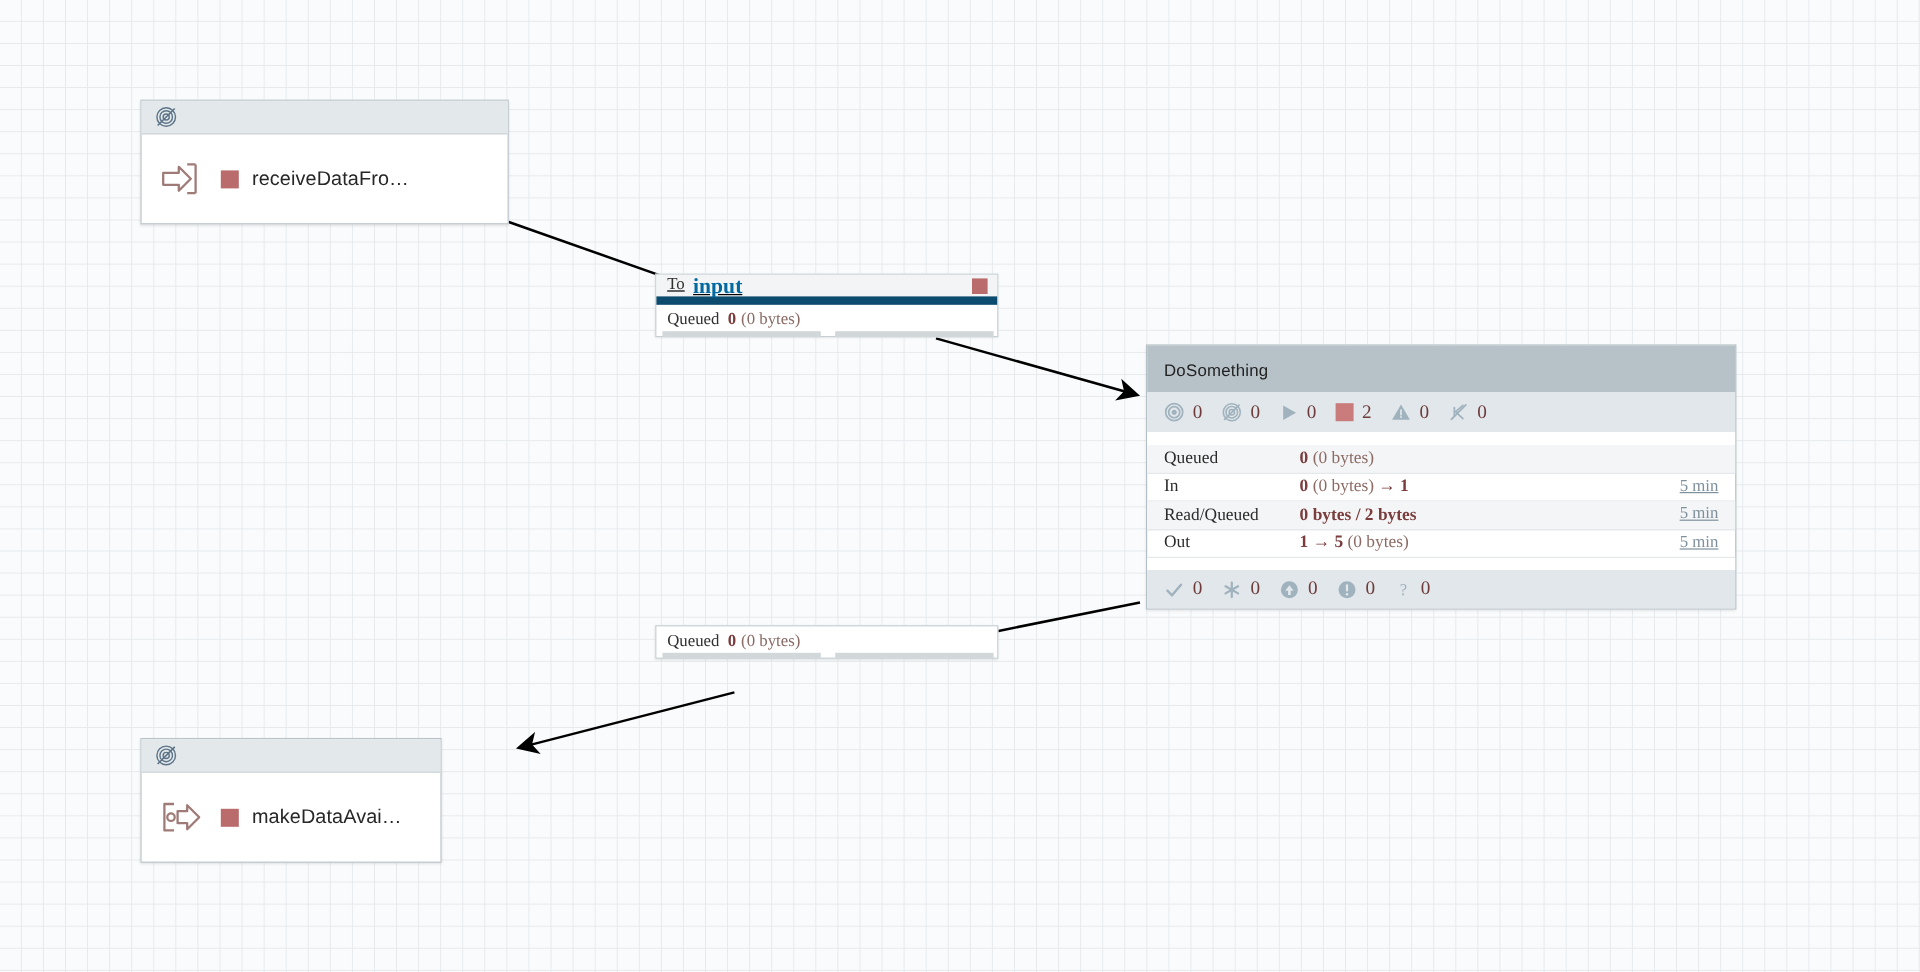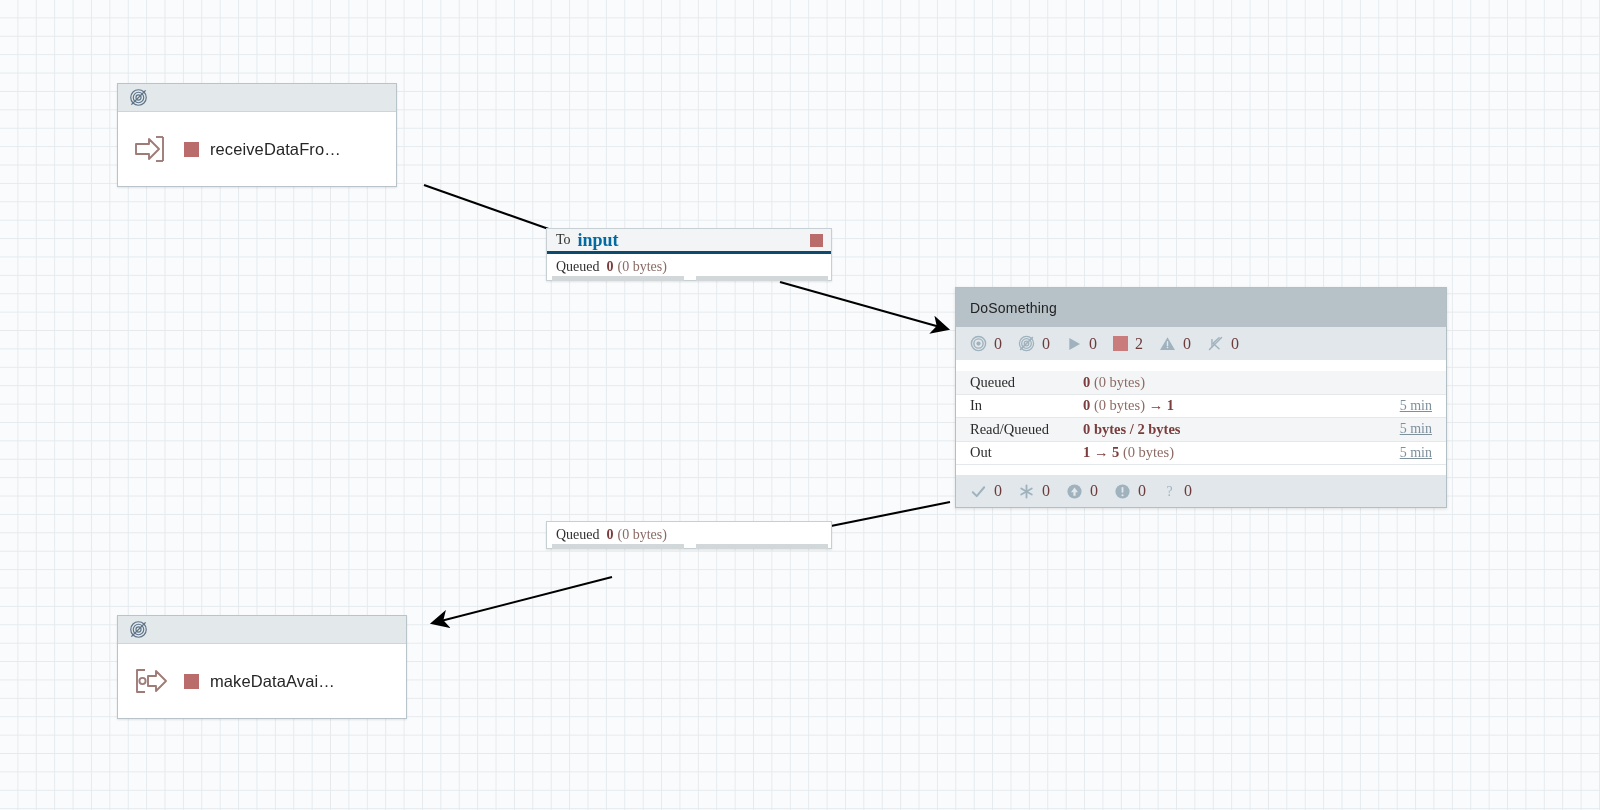--- a/index.html
+++ b/index.html
@@ -76,25 +76,26 @@
     position: absolute;
     width: 286px;
     background: #ffffff;
     border: 1px solid #c6cfd4;
     box-shadow: 0 1px 2px rgba(0,0,0,0.10);
     box-sizing: border-box;
   }
   .conn-header {
     height: 25px;
     background: #f2f4f5;
-    border-bottom: 3px solid #0c4a6e;
+    border-bottom: 7px solid #0c4a6e;
     display: flex;
     align-items: center;
     padding: 0 8px 0 9px;
     box-sizing: border-box;
+    text-decoration: underline;
   }
   .conn-dir {
     font-size: 14px;
     color: #303030;
     margin-right: 7px;
     font-family: "Liberation Serif", serif;
   }
   .conn-label {
     font-size: 18px;
     color: #0369a1;
@@ -247,21 +248,21 @@
       <marker id="arrow" viewBox="0 0 12 12" refX="10" refY="6" markerWidth="9" markerHeight="9" orient="auto-start-reverse">
         <path d="M 0 0 L 12 6 L 0 12 L 3.2 6 z" fill="#000000"></path>
       </marker>
     </defs>
     <path d="M 424 185 L 560 233" stroke="#000000" stroke-width="2.1" fill="none"></path>
     <path d="M 780 282 L 947 329" stroke="#000000" stroke-width="2.1" fill="none" marker-end="url(#arrow)"></path>
     <path d="M 950 502 L 826 527" stroke="#000000" stroke-width="2.1" fill="none"></path>
     <path d="M 612 577 L 433 623" stroke="#000000" stroke-width="2.1" fill="none" marker-end="url(#arrow)"></path>
   </svg>
 
-  <div class="port" style="left:117px; top:83px; width:280px; height:104px;">
+  <div class="port" style="left:117px; top:83px; width:307px; height:104px;">
     <div class="port-header">
       <span>
         <svg class="hdr-icon" viewBox="0 0 24 24" fill="none" stroke="#5d7489" stroke-width="1.5">
           <circle cx="12" cy="12" r="3.2"></circle>
           <circle cx="12" cy="12" r="6.6"></circle>
           <circle cx="12" cy="12" r="9.8"></circle>
           <line x1="3" y1="21" x2="21" y2="3" stroke-width="1.7"></line>
         </svg>
       </span>
     </div>
@@ -440,21 +441,21 @@
       <span class="lbl">Queued</span>
       <span class="val">0</span>
       <span class="sub">(0 bytes)</span>
       <span class="conn-bars">
         <span class="conn-bar"></span>
         <span class="conn-bar"></span>
       </span>
     </div>
   </div>
 
-  <div class="port" style="left:117px; top:615px; width:290px; height:104px;">
+  <div class="port" style="left:117px; top:615px; width:251px; height:104px;">
     <div class="port-header">
       <span>
         <svg class="hdr-icon" viewBox="0 0 24 24" fill="none" stroke="#5d7489" stroke-width="1.5">
           <circle cx="12" cy="12" r="3.2"></circle>
           <circle cx="12" cy="12" r="6.6"></circle>
           <circle cx="12" cy="12" r="9.8"></circle>
           <line x1="3" y1="21" x2="21" y2="3" stroke-width="1.7"></line>
         </svg>
       </span>
     </div>

